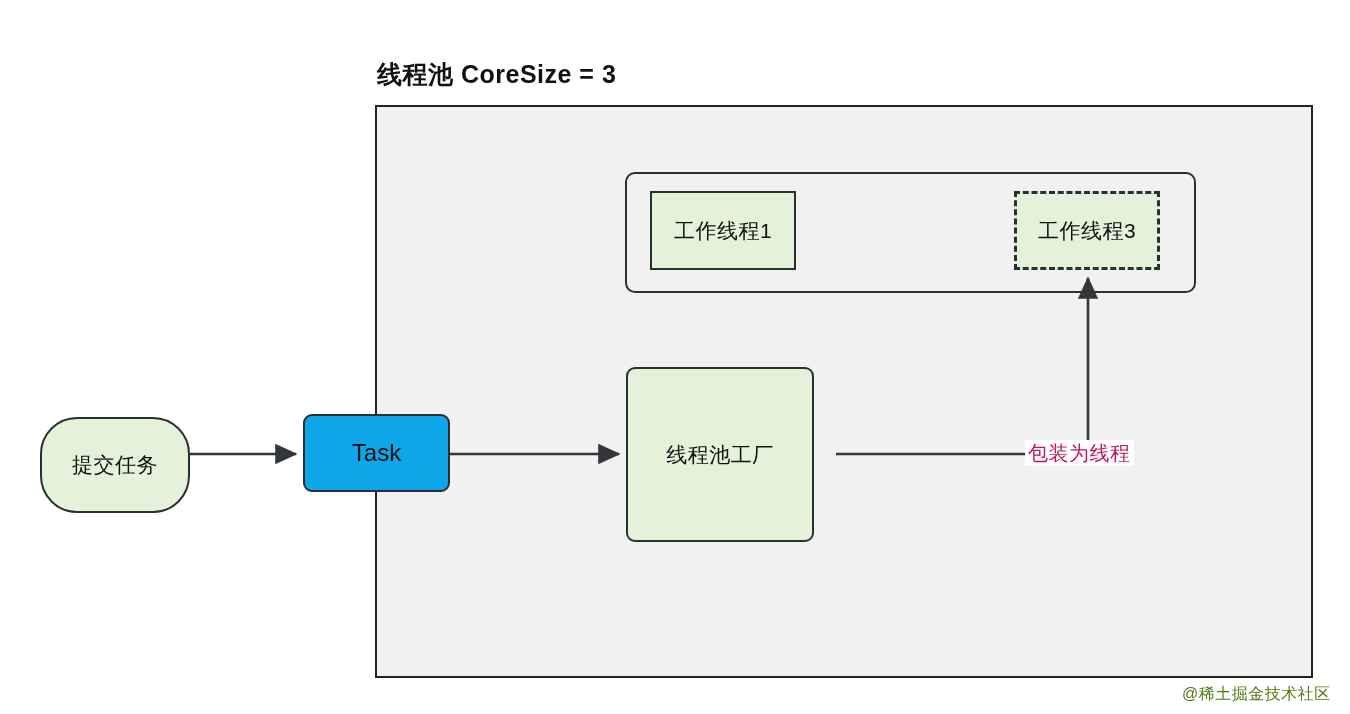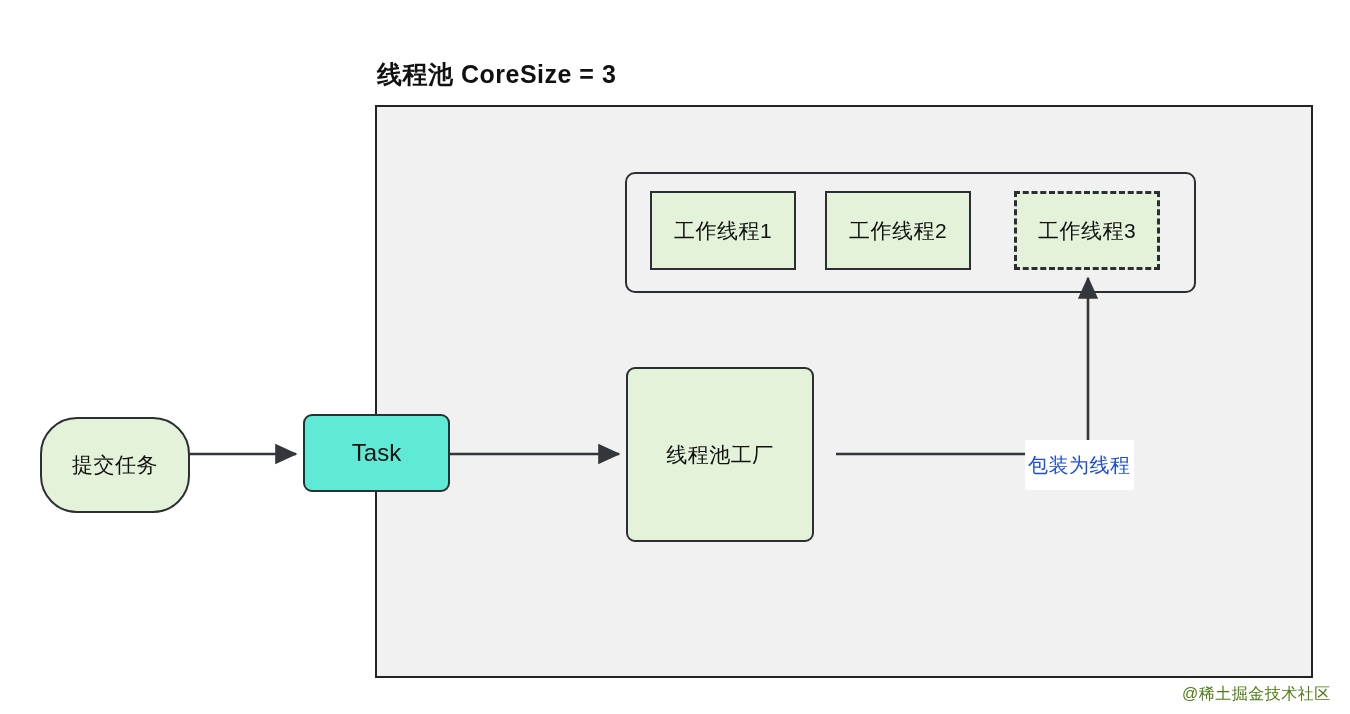--- a/index.html
+++ b/index.html
@@ -94,21 +94,21 @@
     color: #111111;
     letter-spacing: 0.5px;
   }
   
   #task-box {
     position: absolute;
     left: 303px;
     top: 414px;
     width: 147px;
     height: 78px;
-    background: #5eead4;
+    background: #0ea5e9;
     border: 2.5px solid #2b2f33;
     border-radius: 9px;
     box-sizing: border-box;
     display: flex;
     align-items: center;
     justify-content: center;
     font-size: 24px;
     color: #111111;
   }
   
@@ -127,24 +127,24 @@
     justify-content: center;
     font-size: 21px;
     color: #111111;
     letter-spacing: 0.5px;
   }
   
   #wrap-label {
     position: absolute;
     left: 1025px;
     top: 440px;
-    padding: 14px 3px;
+    padding: 2px 3px;
     background: #ffffff;
     font-size: 20px;
-    color: #1d4ed8;
+    color: #be185d;
     letter-spacing: 0.5px;
     white-space: nowrap;
     line-height: 1.1;
   }
   
   #edges {
     position: absolute;
     left: 0;
     top: 0;
     width: 1350px;
@@ -167,21 +167,20 @@
 
 <div id="canvas">
 
   <div id="pool-title">线程池 CoreSize = 3</div>
 
   <div id="pool-container"></div>
 
   <div id="worker-group"></div>
 
   <div class="worker-box" id="worker-1">工作线程1</div>
-  <div class="worker-box" id="worker-2">工作线程2</div>
   <div class="worker-box" id="worker-3">工作线程3</div>
 
   <div id="submit-task">提交任务</div>
 
   <div id="task-box">Task</div>
 
   <div id="factory-box">线程池工厂</div>
 
   <svg id="edges" viewBox="0 0 1350 714" xmlns="http://www.w3.org/2000/svg">
     <defs>

